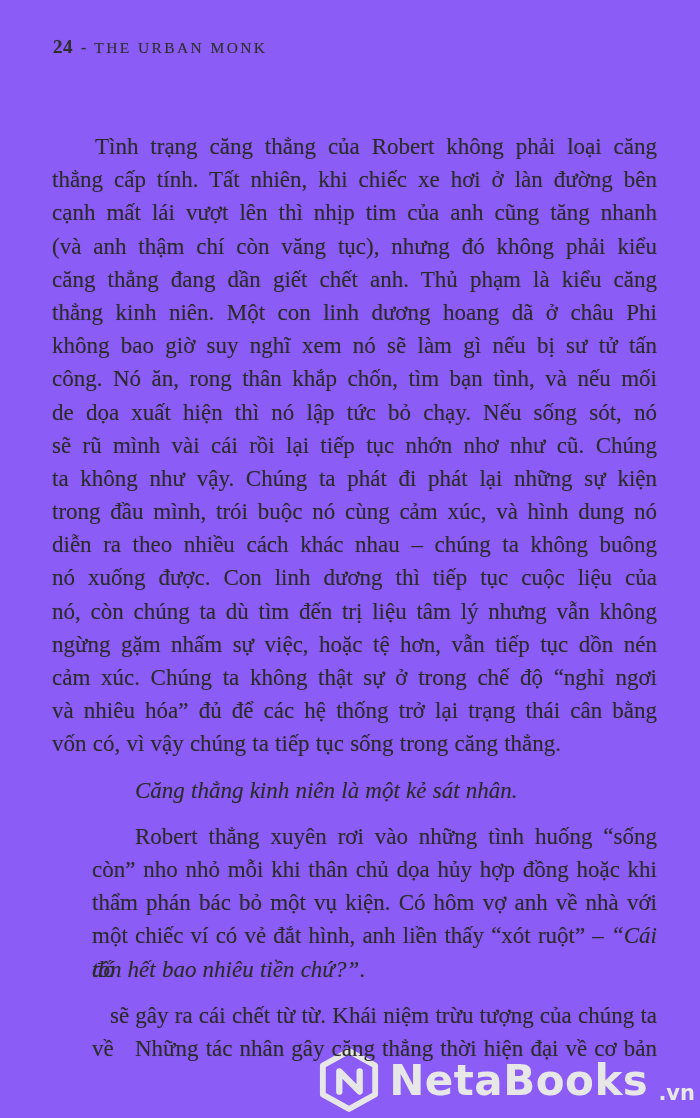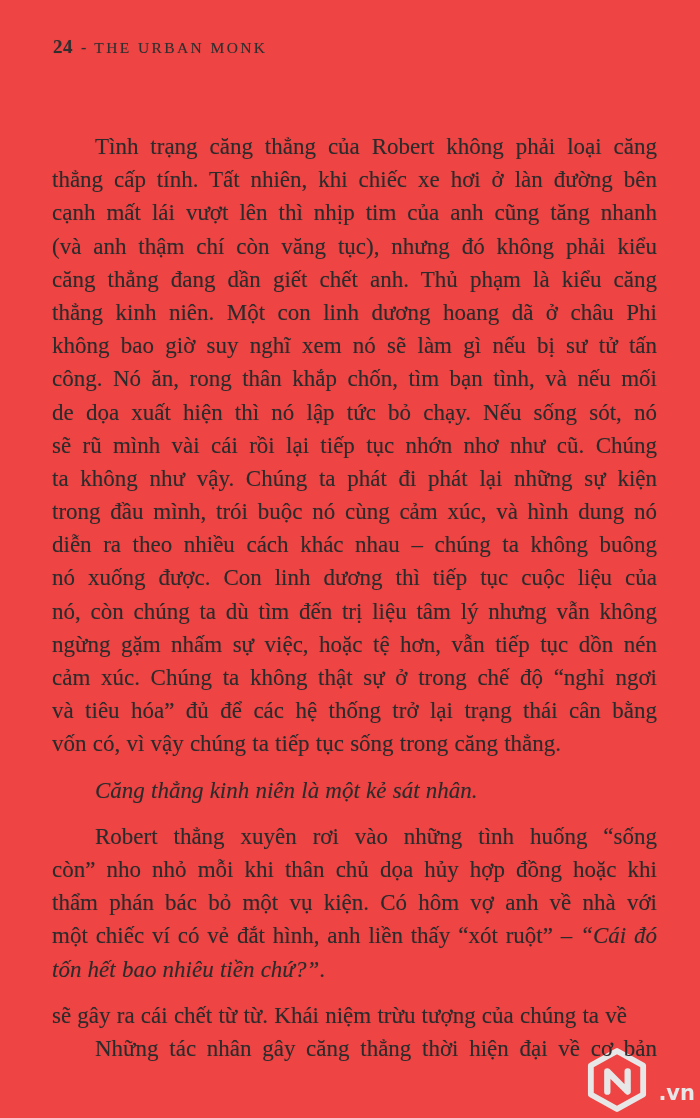--- a/index.html
+++ b/index.html
@@ -1,39 +1,39 @@
 <!DOCTYPE html>
 <html><head>
 <meta charset="utf-8">
 <style>
   html,body{margin:0;padding:0;background:#ffffff;}
   .page{
     position:relative;
     width:700px;height:1118px;
-    background:#ef4444;
+    background:#8b5cf6;
     overflow:hidden;
     font-family:"Liberation Serif","DejaVu Serif",serif;
   }
   
   .running-head{
     position:absolute;left:53px;top:36px;
     color:#2f2f2f;white-space:nowrap;
     text-shadow:0 0 1px rgba(47,47,47,.35);
   }
   .head-num{font-size:19px;font-weight:700;letter-spacing:.5px;}
   .head-sep{font-size:16px;margin:0 4px;}
   .head-title{font-size:15.5px;letter-spacing:2.4px;}
   
   .page-body{
     position:absolute;left:52px;top:130px;width:605px;
     color:#2b2b2b;font-size:23px;z-index:1;
     text-shadow:0 0 1px rgba(43,43,43,.30);
   }
   .para{margin:0;}
-  .para + .para{margin-top:13px;}
+  .para + .para{margin-top:13px;margin-left:40px;}
   .line{
     line-height:33.2px;height:33.2px;
     text-align:justify;text-align-last:justify;
     word-spacing:.02em;
   }
   .line.no-j{text-align:right;text-align-last:left;}
   .line.indent{text-indent:43px;}
   .italic{font-style:italic;}
   
   .watermark{
@@ -69,21 +69,21 @@
         <div class="line"><span>công. Nó ăn, rong thân khắp chốn, tìm bạn tình, và nếu mối</span></div>
         <div class="line"><span>de dọa xuất hiện thì nó lập tức bỏ chạy. Nếu sống sót, nó</span></div>
         <div class="line"><span>sẽ rũ mình vài cái rồi lại tiếp tục nhớn nhơ như cũ. Chúng</span></div>
         <div class="line"><span>ta không như vậy. Chúng ta phát đi phát lại những sự kiện</span></div>
         <div class="line"><span>trong đầu mình, trói buộc nó cùng cảm xúc, và hình dung nó</span></div>
         <div class="line"><span>diễn ra theo nhiều cách khác nhau – chúng ta không buông</span></div>
         <div class="line"><span>nó xuống được. Con linh dương thì tiếp tục cuộc liệu của</span></div>
         <div class="line"><span>nó, còn chúng ta dù tìm đến trị liệu tâm lý nhưng vẫn không</span></div>
         <div class="line"><span>ngừng gặm nhấm sự việc, hoặc tệ hơn, vẫn tiếp tục dồn nén</span></div>
         <div class="line"><span>cảm xúc. Chúng ta không thật sự ở trong chế độ “nghỉ ngơi</span></div>
-        <div class="line"><span>và tiêu hóa” đủ để các hệ thống trở lại trạng thái cân bằng</span></div>
+        <div class="line"><span>và nhiêu hóa” đủ để các hệ thống trở lại trạng thái cân bằng</span></div>
         <div class="line no-j"><span>vốn có, vì vậy chúng ta tiếp tục sống trong căng thẳng.</span></div>
       </div>
       <div class="para quote">
         <div class="line indent no-j"><span class="italic">Căng thẳng kinh niên là một kẻ sát nhân.</span></div>
       </div>
       <div class="para body">
         <div class="line indent"><span>Robert thẳng xuyên rơi vào những tình huống “sống</span></div>
         <div class="line"><span>còn” nho nhỏ mỗi khi thân chủ dọa hủy hợp đồng hoặc khi</span></div>
         <div class="line"><span>thẩm phán bác bỏ một vụ kiện. Có hôm vợ anh về nhà với</span></div>
         <div class="line"><span>một chiếc ví có vẻ đắt hình, anh liền thấy “xót ruột” – </span><span class="italic">“Cái đó</span></div>
@@ -93,16 +93,17 @@
         <div class="line no-j"><span>sẽ gây ra cái chết từ từ. Khái niệm trừu tượng của chúng ta về</span></div>
         <div class="line indent"><span>Những tác nhân gây căng thẳng thời hiện đại về cơ bản</span></div>
       </div>
     </div>
 
   <div class="watermark">
     <svg width="62" height="64" viewBox="0 0 64 66" fill="none">
       <path d="M32 3 L59 18 V48 L32 63 L5 48 V18 Z" stroke="#e7e7e7" stroke-width="6" stroke-linejoin="round"></path>
       <path d="M22 45 V24 L43 45 V24" stroke="#e7e7e7" stroke-width="6.5" stroke-linecap="round" stroke-linejoin="round"></path>
     </svg>
+    <span class="wm-name">NetaBooks</span>
     <span class="wm-tld">.vn</span>
   </div>
 
 </div>
 
 </body></html>

